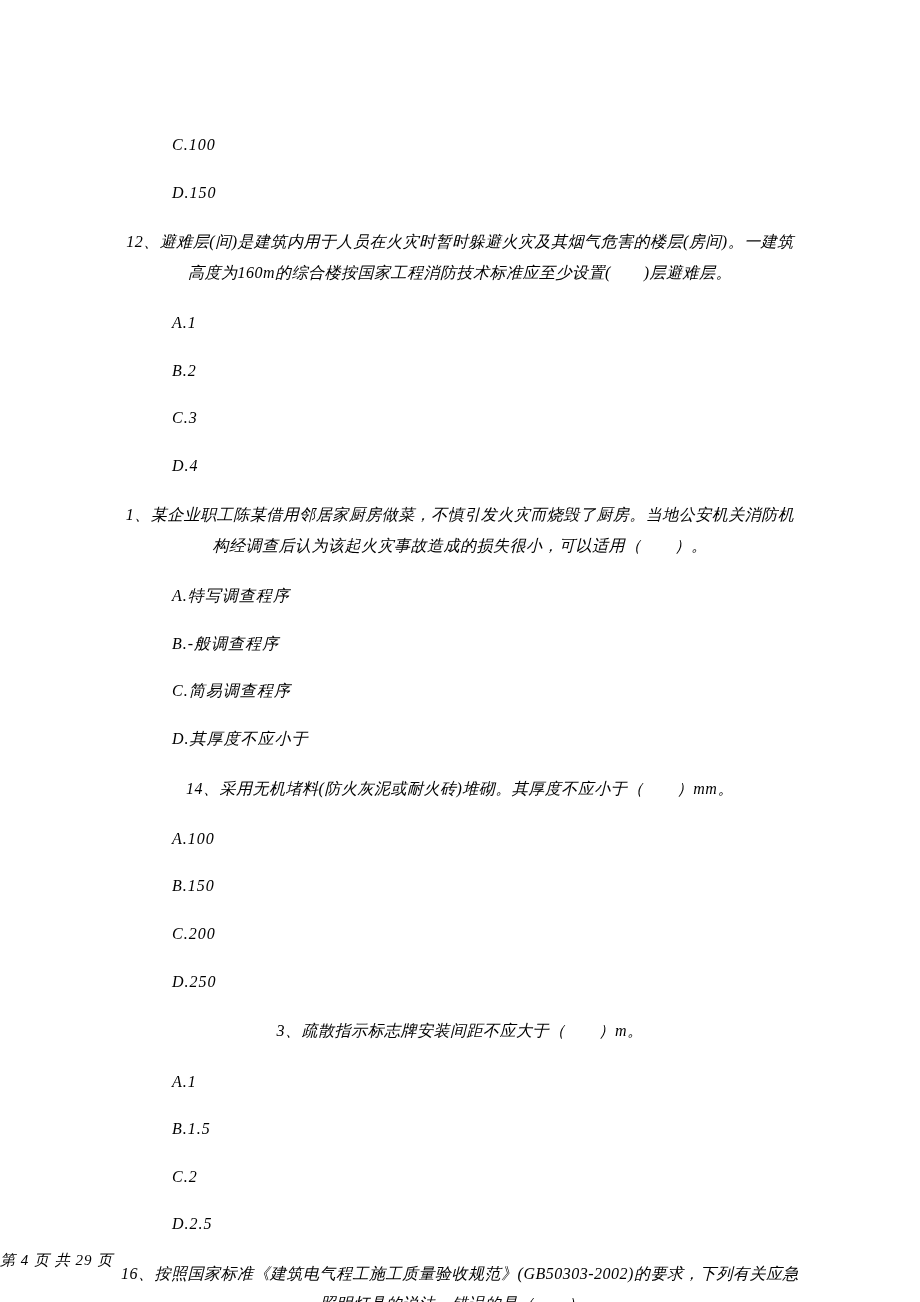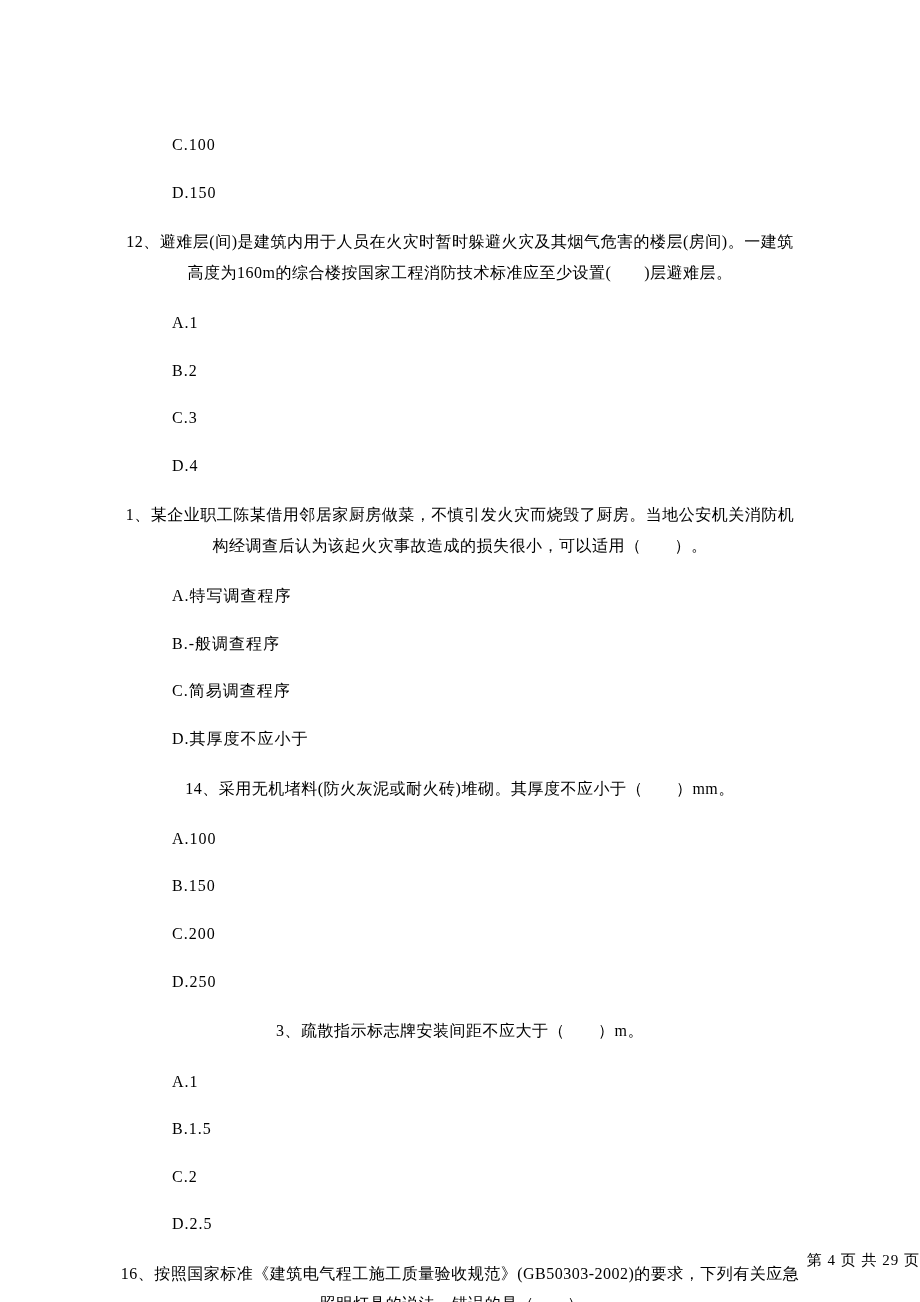--- a/index.html
+++ b/index.html
@@ -1,15 +1,15 @@
 <!DOCTYPE html>
 <html><head>
   <meta charset="utf-8">
   <style>
-    * { margin: 0; padding: 0; box-sizing: border-box; }
+    * { margin: 0; padding: 0; box-sizing: border-box; font-style: italic; }
     body {
       width: 920px;
       height: 1302px;
       background: #ffffff;
       font-family: "SimSun", "宋体", serif;
       font-size: 16px;
       color: #000000;
       line-height: 1.6;
       padding: 110px 120px 40px 120px;
       position: relative;
@@ -25,21 +25,21 @@
       margin-bottom: 20px;
       line-height: 1.9;
       letter-spacing: 0.5px;
       text-align: center;
     }
     .page-footer {
       position: absolute;
       bottom: 30px;
       left: 0;
       right: 0;
-      text-align: right;
+      text-align: left;
       font-size: 15px;
       letter-spacing: 1px;
     }
   </style>
 </head>
 <body>
 
 <div class="option">C.100</div>
 <div class="option">D.150</div>
 

